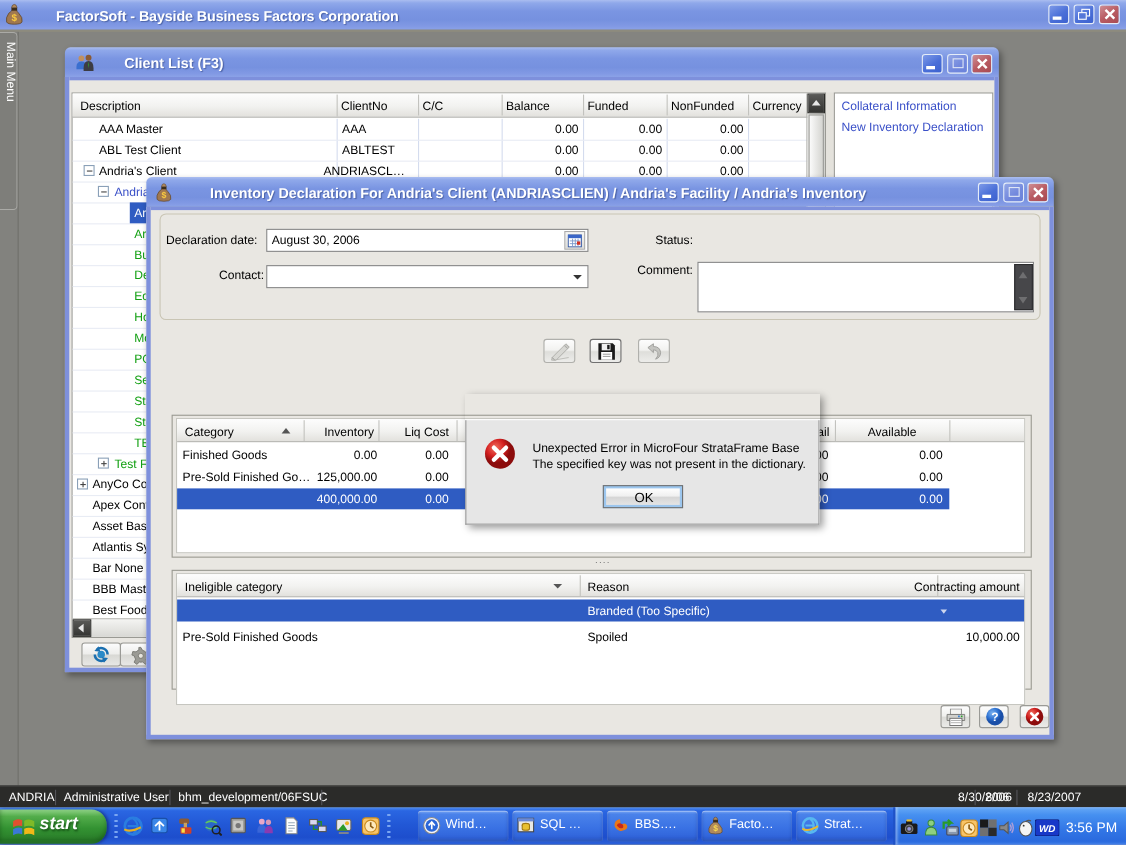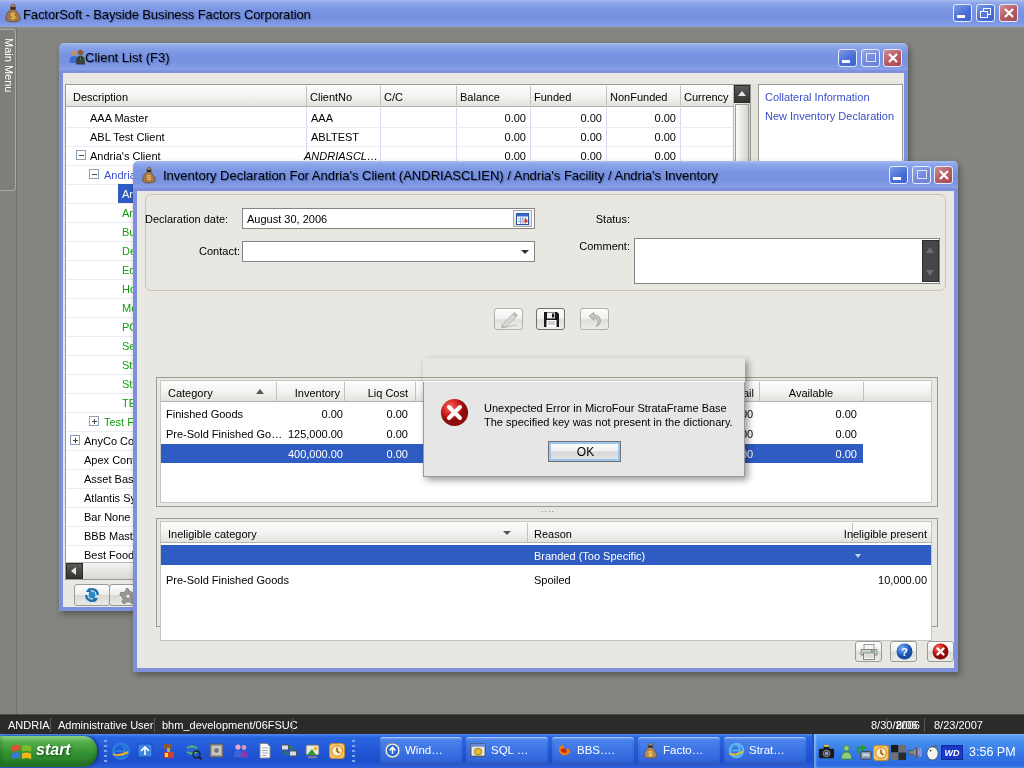--- a/index.html
+++ b/index.html
@@ -2,21 +2,21 @@
 <html><head>
 <meta charset="utf-8">
 <style>
 * { margin:0; padding:0; box-sizing:border-box; }
 html,body { width:1024px; height:768px; overflow:hidden; }
 body { font-family:"Liberation Sans", sans-serif; background:#848480; position:relative; }
 .abs { position:absolute; }
 
 .tbar { background:linear-gradient(180deg,#a9bcec 0%,#8ea7e6 10%,#7893dd 35%,#728ed9 60%,#7b94dd 85%,#8aa0e2 100%);
   background:linear-gradient(180deg,#aabdf0 0%,#8fa8ea 10%,#7a95e2 38%,#7691df 68%,#8199e4 88%,#8ba2e7 100%); }
-.ttext { color:#000000; font-weight:normal; font-size:13px; text-shadow:1px 1px 1px rgba(40,60,120,0.55); white-space:nowrap; }
+.ttext { color:#ffffff; font-weight:bold; font-size:13px; text-shadow:1px 1px 1px rgba(40,60,120,0.55); white-space:nowrap;margin-left:28px; }
 .tbtn { position:absolute; width:19px; height:18px; border-radius:3px; border:1px solid #e4ecf8; }
 .tbtn.min, .tbtn.max { background:linear-gradient(145deg,#7e9ae8 0%,#4a6fd8 55%,#3c61cf 100%); }
 .tbtn.max.dis { background:linear-gradient(145deg,#93a7e6 0%,#7288dd 60%,#6a82da 100%); }
 .tbtn.close { background:linear-gradient(145deg,#cf8f95 0%,#b95c63 50%,#a84a52 100%); }
 .glyph { position:absolute; color:#fff; }
 
 .win { position:absolute; border-radius:6px 6px 0 0; box-shadow:2px 3px 6px rgba(0,0,0,0.35); }
 .win .cap { position:absolute; left:0; top:0; right:0; height:27px; border-radius:5px 5px 0 0; }
 .win .body { position:absolute; left:0; top:27px; right:0; bottom:0; border:4px solid #7e90dc; border-top:none; background:#e9e7e2; }
 
@@ -133,21 +133,21 @@
           <div class="lbl" style="left:550px;top:27px;width:60px;text-align:right;">0.00</div>
           <div class="lbl" style="left:24px;top:46px;color:#000;font-weight:normal;">ABL Test Client</div>
           <div class="lbl" style="left:245px;top:46px;">ABLTEST</div>
           <div class="lbl" style="left:400px;top:46px;width:60px;text-align:right;">0.00</div>
           <div class="lbl" style="left:476px;top:46px;width:60px;text-align:right;">0.00</div>
           <div class="lbl" style="left:550px;top:46px;width:60px;text-align:right;">0.00</div>
           <div class="abs" style="left:10px;top:65px;width:10px;height:10px;border:1px solid #8aa0b8;background:#fff;">
             <div class="abs" style="left:2px;top:4px;width:5px;height:1px;background:#444;"></div>
           </div>
           <div class="lbl" style="left:24px;top:65px;color:#000;font-weight:normal;">Andria's Client</div>
-          <div class="lbl" style="left:238px;top:65px;font-style:italic;">ANDRIASCL…</div>
+          <div class="lbl" style="left:228px;top:65px;">ANDRIASCL…</div>
           <div class="lbl" style="left:400px;top:65px;width:60px;text-align:right;">0.00</div>
           <div class="lbl" style="left:476px;top:65px;width:60px;text-align:right;">0.00</div>
           <div class="lbl" style="left:550px;top:65px;width:60px;text-align:right;">0.00</div>
           <div class="abs" style="left:23px;top:84px;width:10px;height:10px;border:1px solid #8aa0b8;background:#fff;">
             <div class="abs" style="left:2px;top:4px;width:5px;height:1px;background:#444;"></div>
           </div>
           <div class="lbl" style="left:38px;top:84px;color:#3a50c8;font-weight:normal;">Andria…</div>
           <div class="abs" style="left:52px;top:99px;width:617px;height:19px;background:#2f5cc2;"></div>
           <div class="lbl" style="left:56px;top:103px;color:#fff;font-weight:normal;">Armando's Child</div>
           <div class="lbl" style="left:56px;top:122px;color:#12a012;font-weight:normal;">Armando Client</div>
@@ -232,21 +232,21 @@
       <div class="glyph" style="left:4px;top:3px;width:10px;height:9px;border:1px solid #dfe6f6;"></div>
     </div>
   <div class="tbtn close" style="left:801px;top:5px;">
       <svg class="glyph" style="left:3px;top:2px;" width="12" height="12">
         <path d="M2 2 L10 10 M10 2 L2 10" stroke="#fff" stroke-width="2.2"></path>
       </svg>
     </div>
   <div class="body" id="invbody">
       <div class="abs" style="left:0;top:0;right:0;height:3px;background:#7e90dc;"></div>
       <div class="abs" style="left:8px;top:6px;width:801px;height:97px;border:1px solid #c9c5b4;border-radius:6px;"></div>
-      <div class="lbl" style="left:8px;top:25px;width:95px;text-align:left;">Declaration date:</div>
+      <div class="lbl" style="left:8px;top:25px;width:95px;text-align:center;">Declaration date:</div>
       <div class="tb" style="left:105px;top:20px;width:293px;height:21px;">
         <div class="abs" style="left:4px;top:4px;">August 30, 2006</div>
       </div>
       <div class="abs" style="left:376px;top:22px;width:19px;height:17px;background:linear-gradient(180deg,#f6f6f4,#dcdcd8);border:1px solid #aaa;">
 <svg width="13" height="12" style="position:absolute;left:2px;top:2px;">
           <rect x="0.5" y="0.5" width="12" height="11" fill="#fff" stroke="#2a50a0"></rect>
           <rect x="0.5" y="0.5" width="12" height="3" fill="#3a66c8"></rect>
 <path d="M2 6 H11 M2 8.5 H11 M4.5 4 V11 M7 4 V11 M9.5 4 V11" stroke="#7a96c8" stroke-width="0.8"></path>
           <rect x="8.5" y="6.5" width="3" height="3" fill="#d43020"></rect>
         </svg>
@@ -317,21 +317,21 @@
       </div>
       <div class="abs" style="left:404px;top:320px;width:14px;height:3px;color:#777;font-size:9px;line-height:3px;letter-spacing:1px;">....</div>
       <div class="abs" style="left:19px;top:330px;width:782px;height:109px;border:1px solid #9a9a92;background:#e9e7e2;"></div>
       <div class="abs" style="left:23px;top:333px;width:772px;height:120px;background:#fff;border:1px solid #c6c6c0;">
         <div class="abs gridhead" style="left:0;top:0;width:770px;height:21px;border-bottom:1px solid #b4b4b0;"></div>
         <div class="lbl" style="left:7px;top:6px;">Ineligible category</div>
         <div class="darr" style="left:342px;top:9px;border-top-color:#555;"></div>
         <div class="abs" style="left:366px;top:1px;width:1px;height:19px;background:#c2c2be;"></div>
         <div class="lbl" style="left:373px;top:6px;">Reason</div>
         <div class="abs" style="left:691px;top:1px;width:1px;height:19px;background:#c2c2be;"></div>
-        <div class="lbl" style="left:606px;top:6px;width:160px;text-align:right;">Ineligible present</div>
+        <div class="lbl" style="left:606px;top:6px;width:160px;text-align:right;">Contracting amount</div>
         <div class="abs" style="left:0;top:23px;width:770px;height:20px;background:#2f5cc2;"></div>
         <div class="lbl" style="left:373px;top:28px;color:#fff;">Branded (Too Specific)</div>
         <div class="darr" style="left:694px;top:32px;border-top-color:#cdd6ee;border-left-width:3.5px;border-right-width:3.5px;"></div>
         <div class="lbl" style="left:5px;top:52px;">Pre-Sold Finished Goods</div>
         <div class="lbl" style="left:373px;top:52px;">Spoiled</div>
         <div class="lbl" style="left:606px;top:52px;width:160px;text-align:right;">10,000.00</div>
       </div>
       <div class="abs" style="left:718px;top:453px;width:27px;height:21px;border:1px solid #9a9a96;border-radius:3px;background:linear-gradient(180deg,#fdfdfd 0%,#f0f0ee 46%,#dcdcd8 54%,#ebebe9 100%);">
         <svg width="18" height="16" style="position:absolute;left:4px;top:2px;" viewBox="0 0 18 16">
           <rect x="4" y="0.5" width="10" height="5" fill="#f4f4f2" stroke="#888" stroke-width="0.8"></rect>

